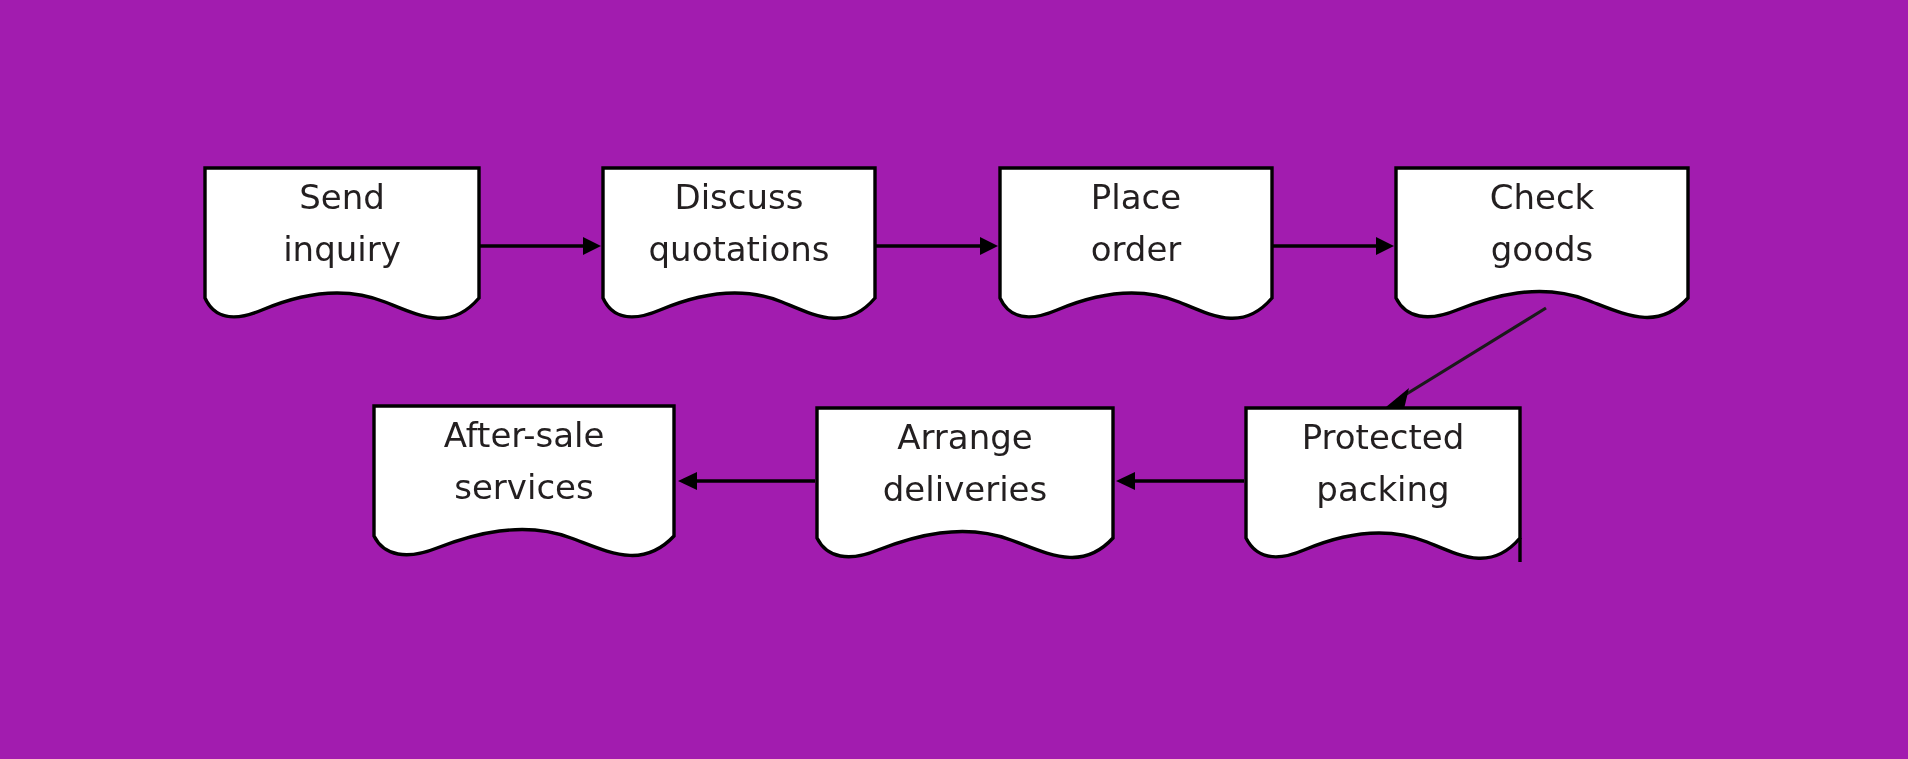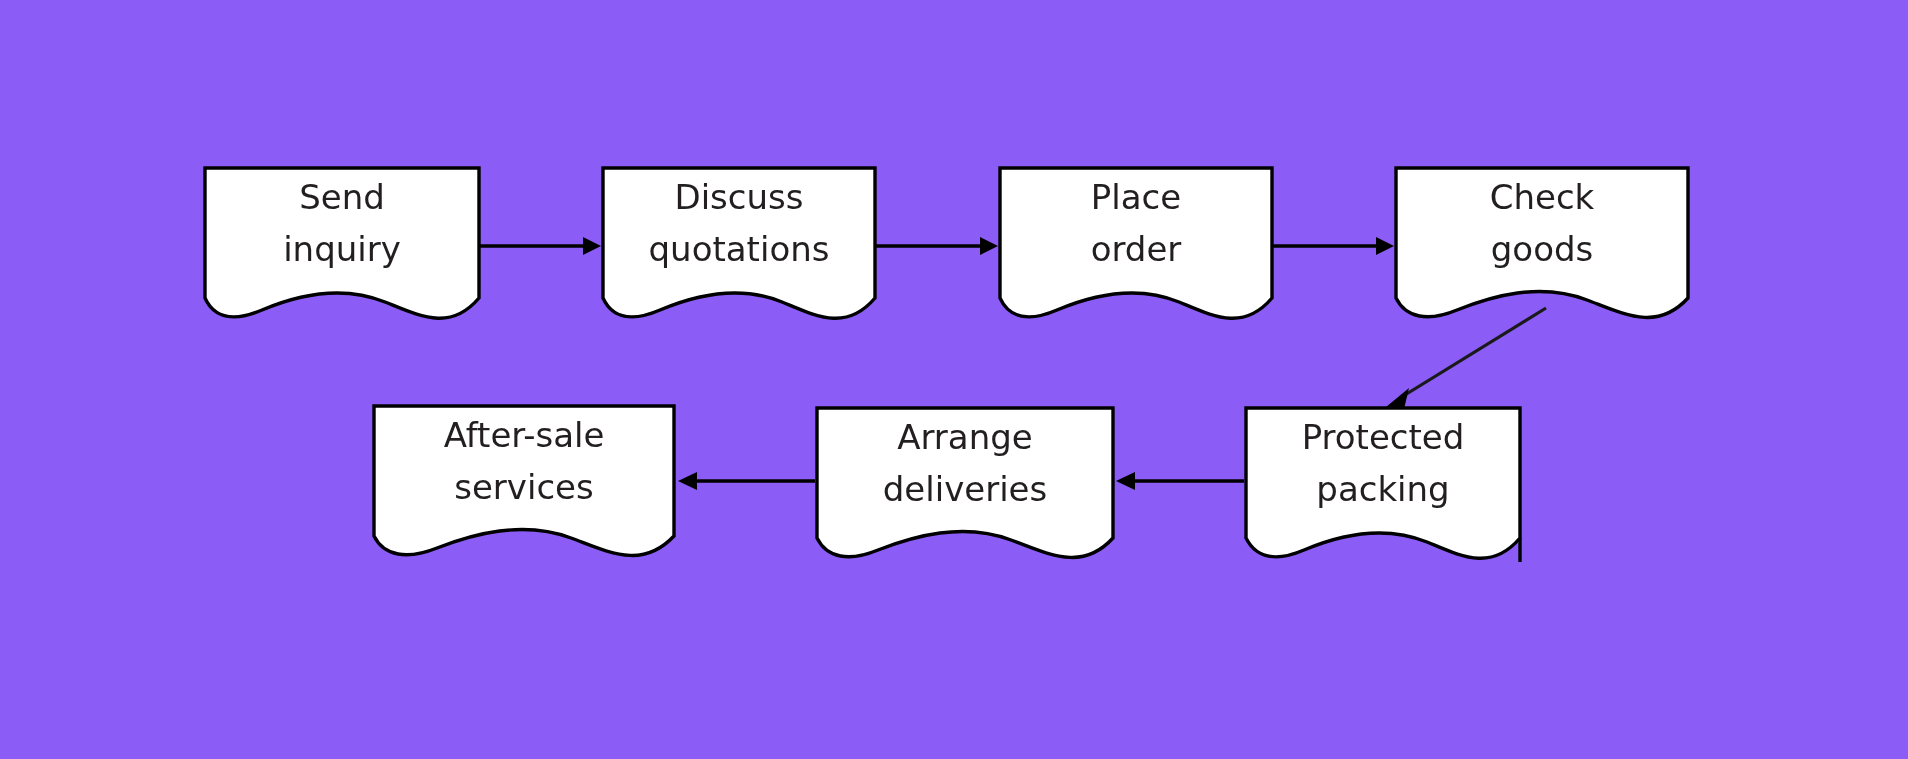--- a/index.html
+++ b/index.html
@@ -11,21 +11,21 @@
   body {
     width: 1908px;
     height: 759px;
     overflow: hidden;
     font-family: "DejaVu Sans", "Liberation Sans", sans-serif;
   }
   #diagram-canvas {
     position: relative;
     width: 1908px;
     height: 759px;
-    background: #8b5cf6;
+    background: #a21caf;
   }
   svg.flow-svg {
     position: absolute;
     left: 0;
     top: 0;
     width: 1908px;
     height: 759px;
     display: block;
   }
   .doc-shape {

